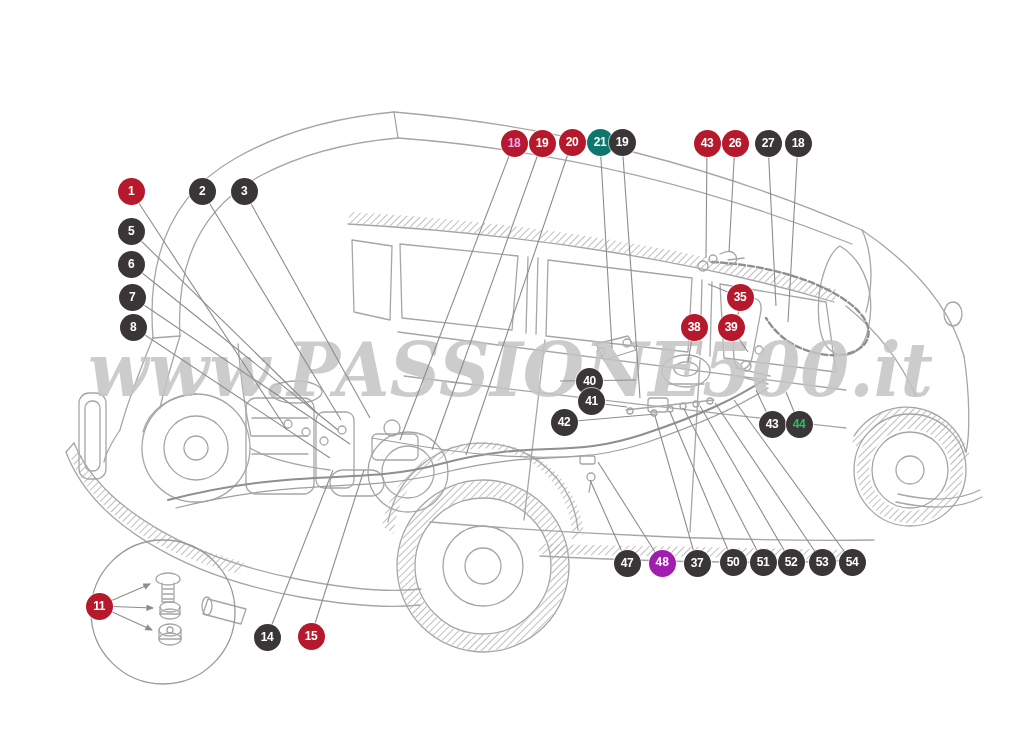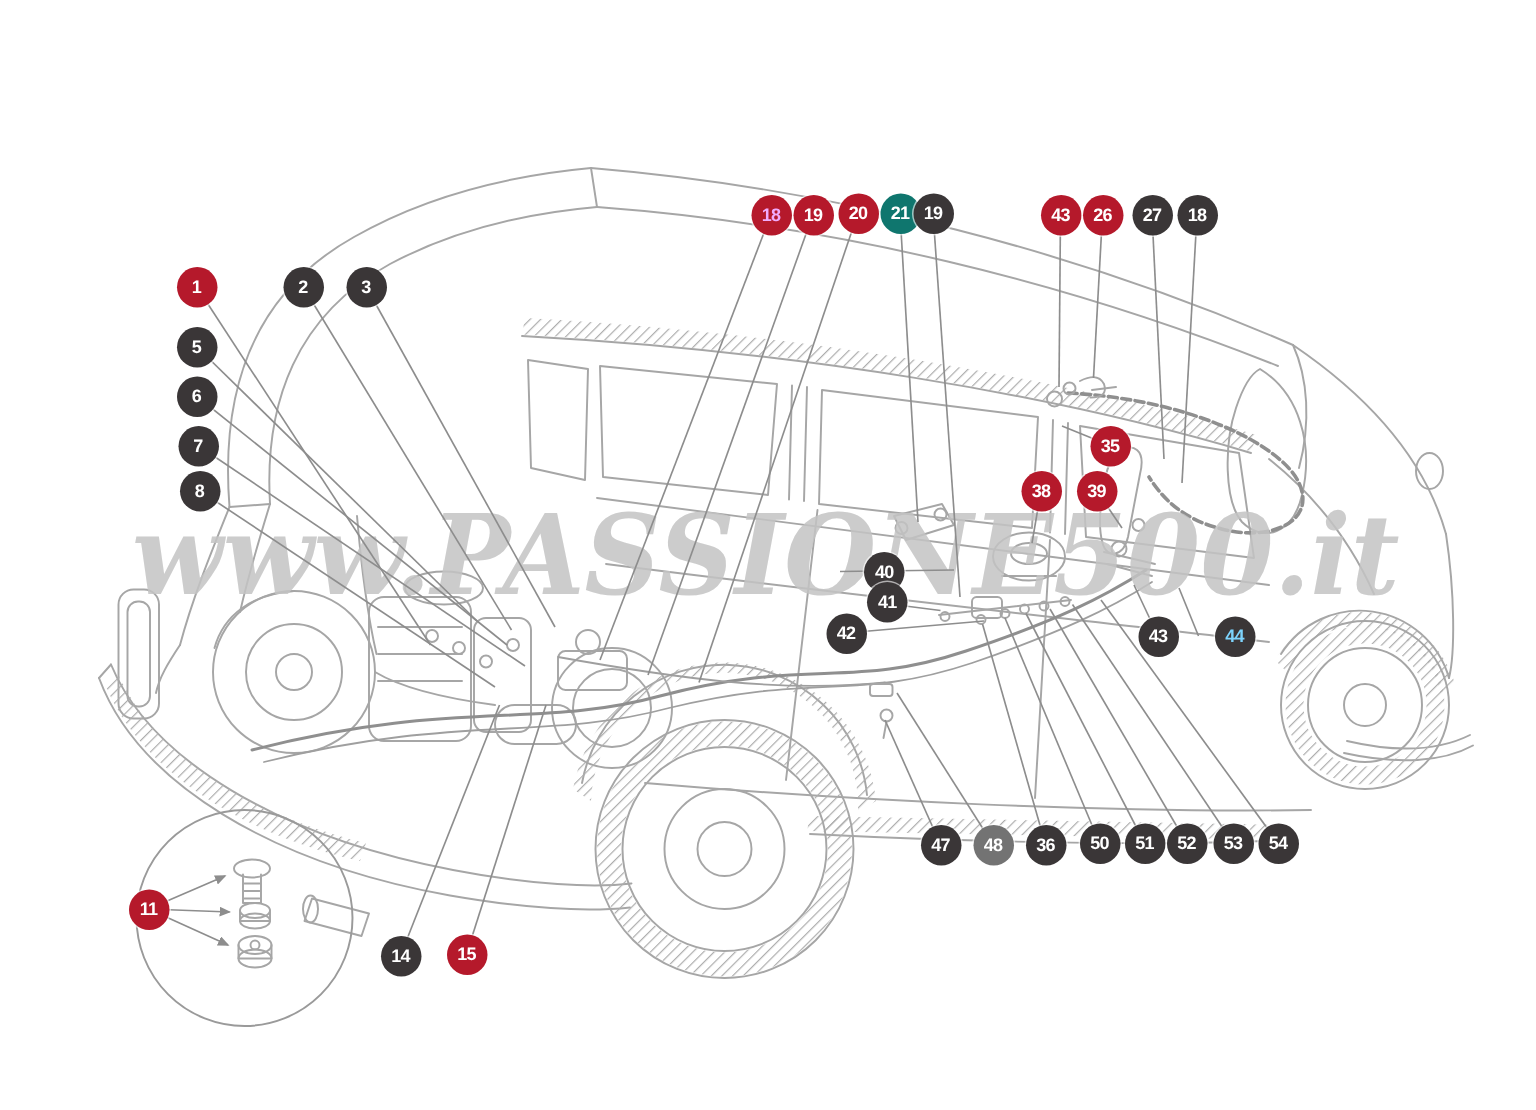--- a/index.html
+++ b/index.html
@@ -254,23 +254,23 @@
       <div class="callout" style="left: 721.5px; top: 129.5px; background: rgb(181, 25, 43); color: rgb(255, 255, 255);">26</div>
       <div class="callout" style="left: 754.5px; top: 129.5px; background: rgb(58, 54, 55); color: rgb(255, 255, 255);">27</div>
       <div class="callout" style="left: 784.5px; top: 129.5px; background: rgb(58, 54, 55); color: rgb(255, 255, 255);">18</div>
       <div class="callout" style="left: 726.5px; top: 283.5px; background: rgb(181, 25, 43); color: rgb(255, 255, 255);">35</div>
       <div class="callout" style="left: 680.5px; top: 313.5px; background: rgb(181, 25, 43); color: rgb(255, 255, 255);">38</div>
       <div class="callout" style="left: 717.5px; top: 313.5px; background: rgb(181, 25, 43); color: rgb(255, 255, 255);">39</div>
       <div class="callout" style="left: 576px; top: 367.5px; background: rgb(58, 54, 55); color: rgb(255, 255, 255);">40</div>
       <div class="callout" style="left: 578px; top: 387.5px; background: rgb(58, 54, 55); color: rgb(255, 255, 255);">41</div>
       <div class="callout" style="left: 550.5px; top: 408.5px; background: rgb(58, 54, 55); color: rgb(255, 255, 255);">42</div>
       <div class="callout" style="left: 758.5px; top: 410.5px; background: rgb(58, 54, 55); color: rgb(255, 255, 255);">43</div>
-      <div class="callout" style="left: 785.5px; top: 410.5px; background: rgb(58, 54, 55); color: #7dd3fc; margin-left: 24px;">44</div>
+      <div class="callout" style="left: 785.5px; top: 410.5px; background: rgb(58, 54, 55); color: #22c55e;">44</div>
       <div class="callout" style="left: 613.5px; top: 549.5px; background: rgb(58, 54, 55); color: rgb(255, 255, 255);">47</div>
-      <div class="callout" style="left: 648.5px; top: 549.5px; background: #737373; color: rgb(255, 255, 255);">48</div>
-      <div class="callout" style="left: 683.5px; top: 549.5px; background: rgb(58, 54, 55); color: rgb(255, 255, 255);">36</div>
+      <div class="callout" style="left: 648.5px; top: 549.5px; background: #a21caf; color: rgb(255, 255, 255); font-family: Liberation Mono, monospace;">48</div>
+      <div class="callout" style="left: 683.5px; top: 549.5px; background: rgb(58, 54, 55); color: rgb(255, 255, 255);">37</div>
       <div class="callout" style="left: 719.5px; top: 548.5px; background: rgb(58, 54, 55); color: rgb(255, 255, 255);">50</div>
       <div class="callout" style="left: 749.5px; top: 548.5px; background: rgb(58, 54, 55); color: rgb(255, 255, 255);">51</div>
       <div class="callout" style="left: 777.5px; top: 548.5px; background: rgb(58, 54, 55); color: rgb(255, 255, 255);">52</div>
       <div class="callout" style="left: 808.5px; top: 548.5px; background: rgb(58, 54, 55); color: rgb(255, 255, 255);">53</div>
       <div class="callout" style="left: 838.5px; top: 548.5px; background: rgb(58, 54, 55); color: rgb(255, 255, 255);">54</div>
     </div>
 </div>
 
 </body></html>

